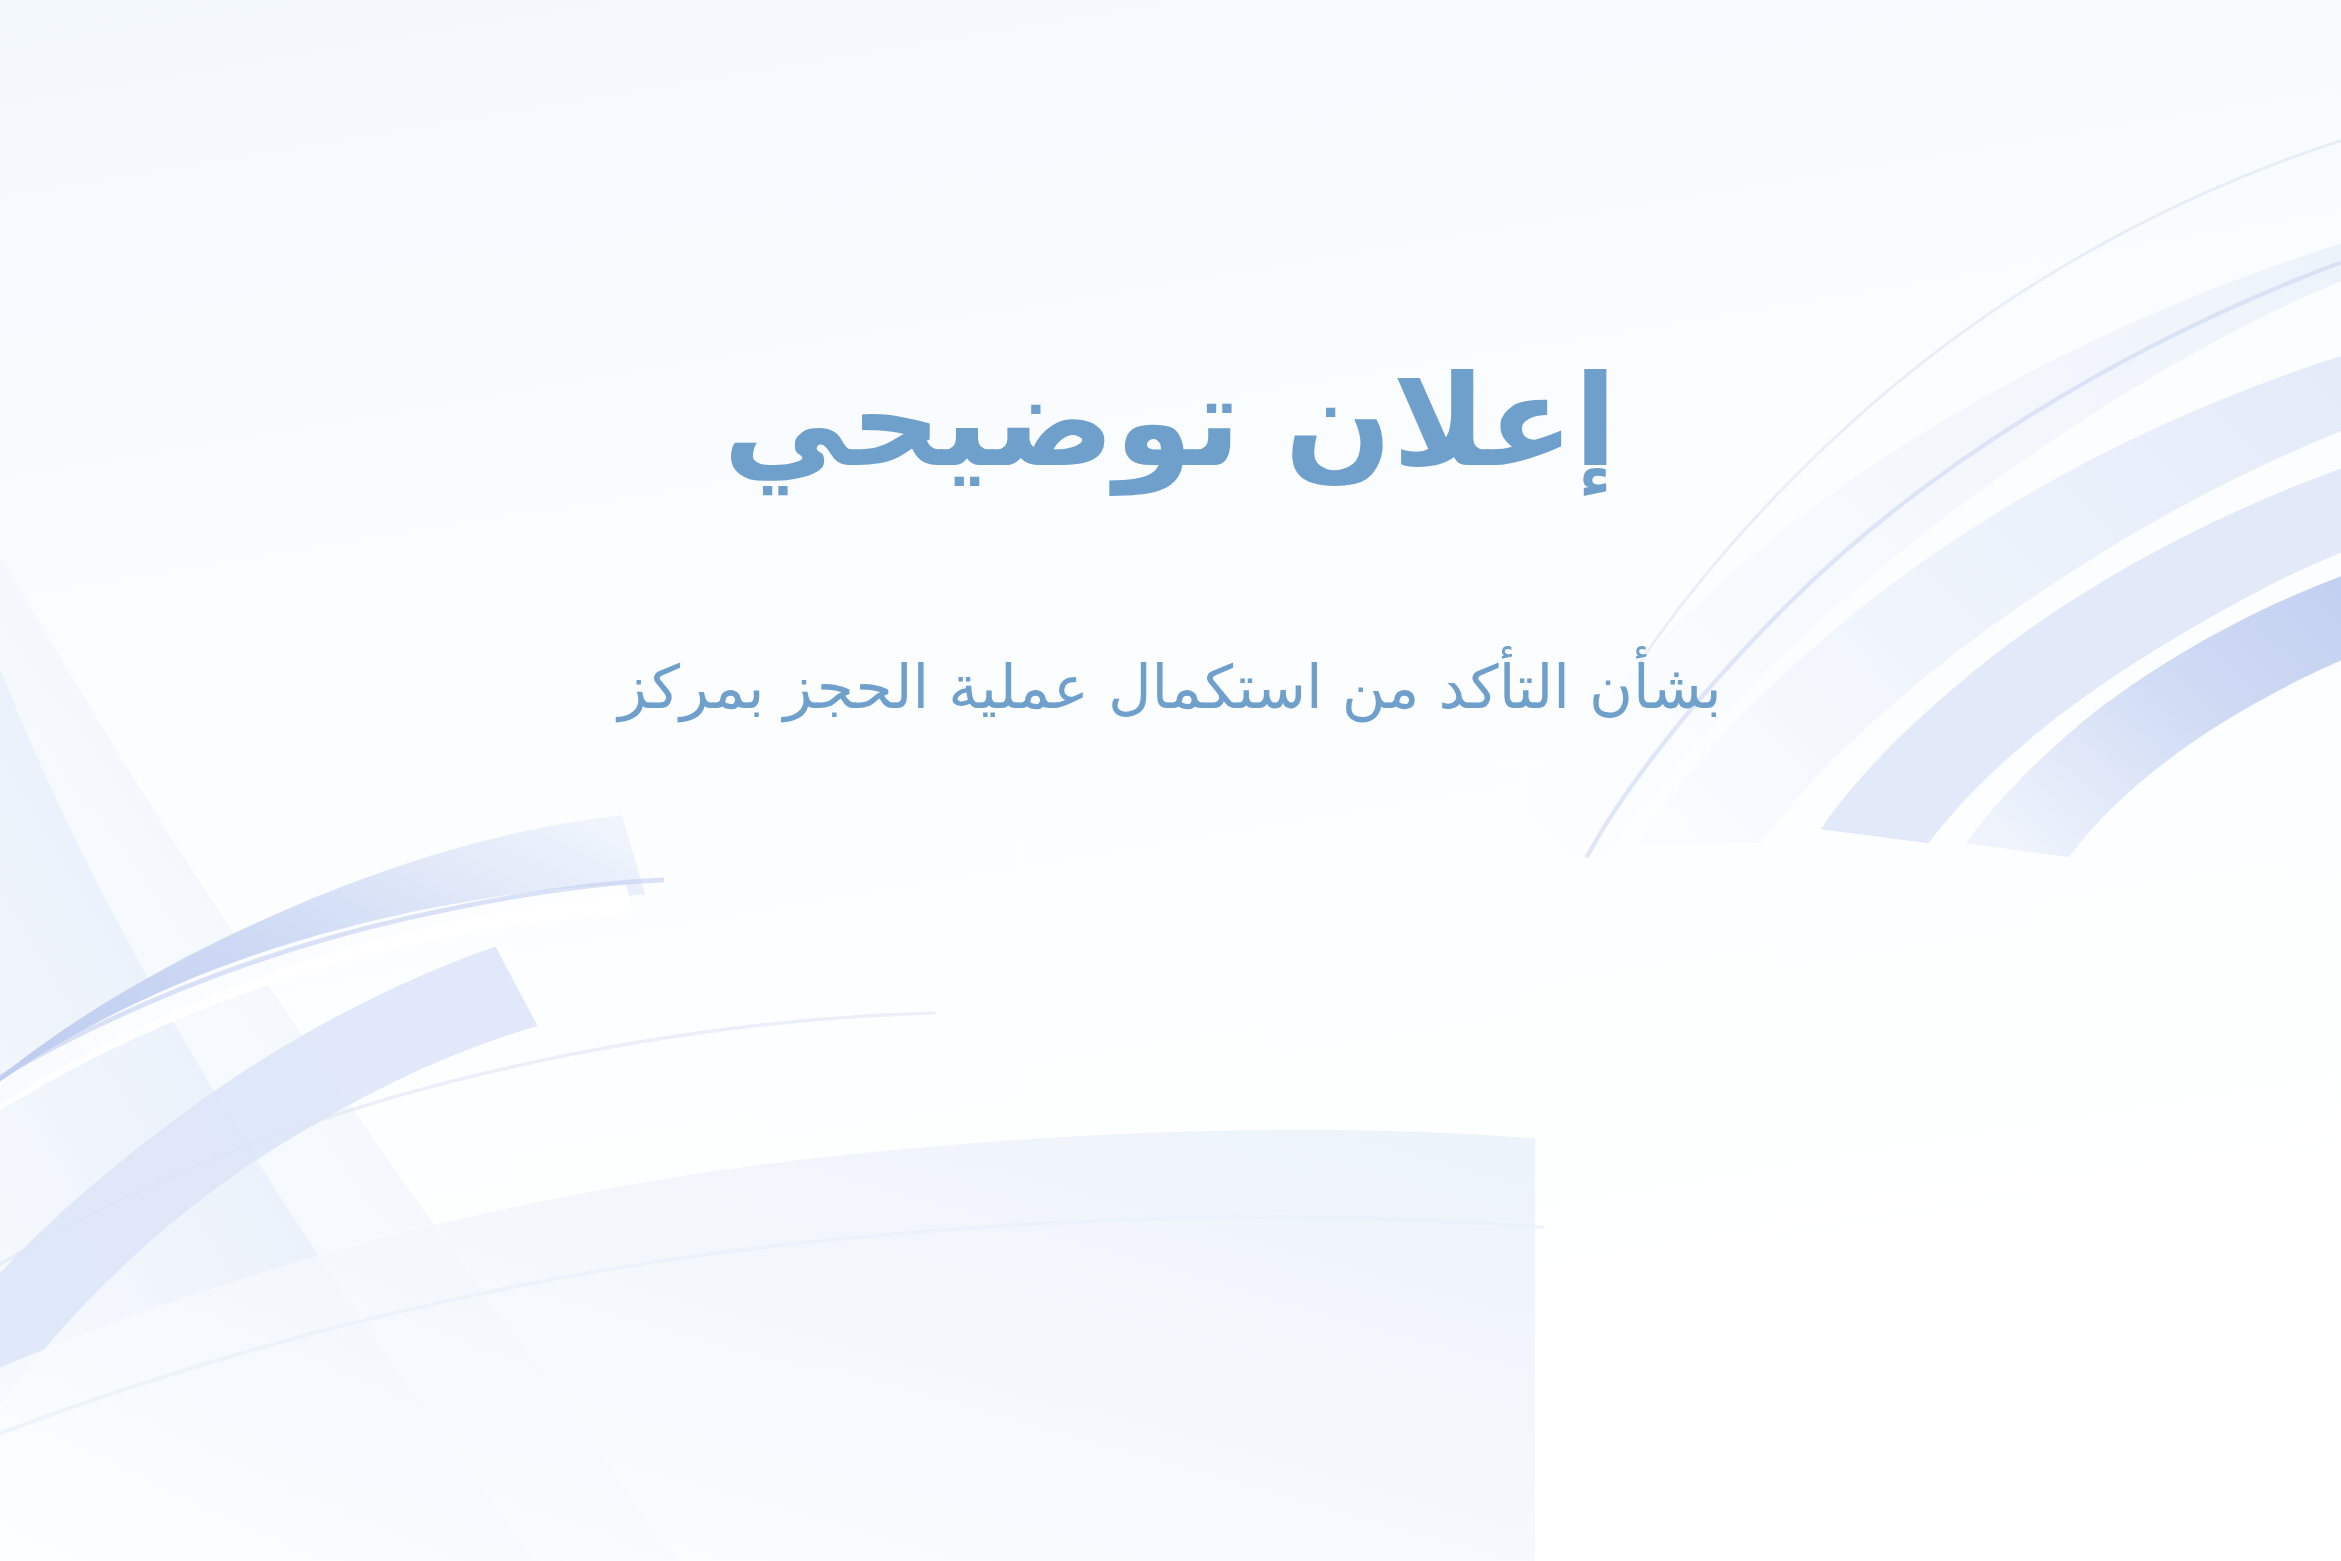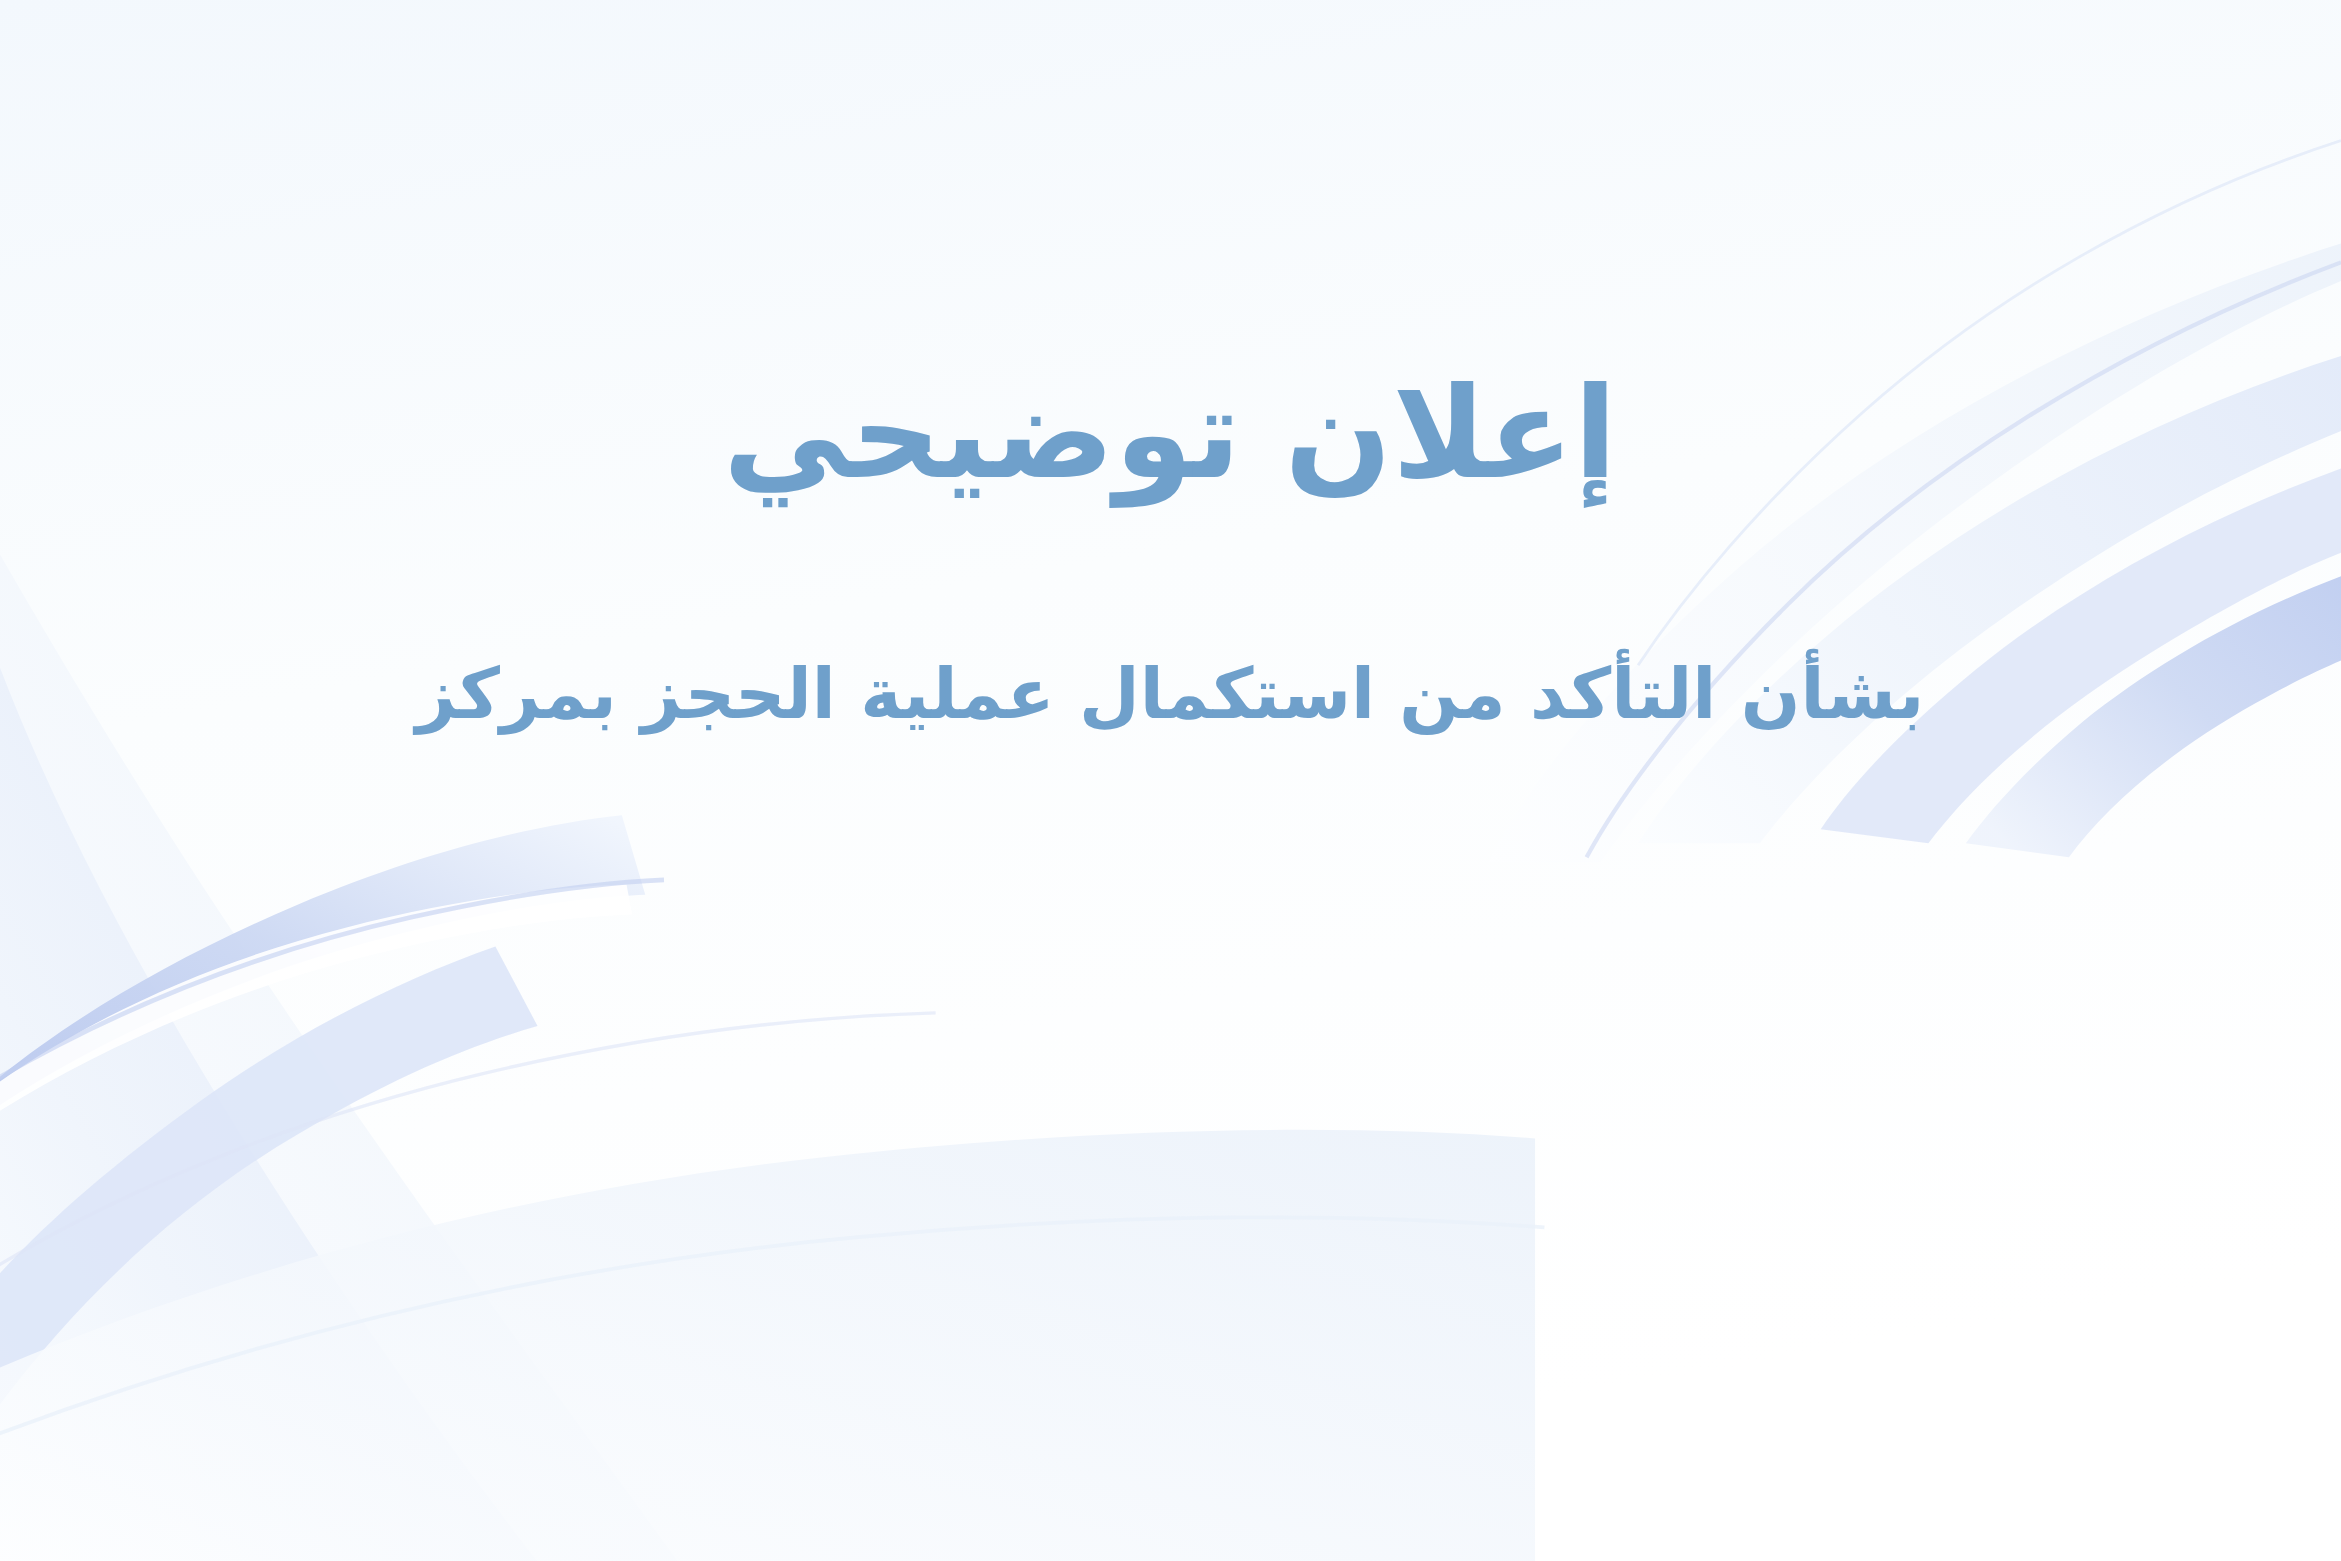--- a/index.html
+++ b/index.html
@@ -41,44 +41,44 @@
 
   .title-block {
     position: absolute;
     top: 356px;
     left: 0;
     right: 0;
     text-align: center;
   }
 
   .slide-title {
-    margin: 12px;
+    margin: 0;
     font-size: 126px;
     line-height: 1.05;
     font-weight: bold;
     color: #6fa0cb;
     letter-spacing: 0;
     direction: rtl;
     unicode-bidi: isolate;
     font-family: "DejaVu Sans", "Liberation Sans", sans-serif;
   }
 
   .body-block {
     position: absolute;
     top: 645px;
     left: 117px;
     right: 117px;
     text-align: center;
   }
 
   .slide-subtitle {
     margin: 0;
-    font-size: 70px;
+    font-size: 60px;
     line-height: 1.42;
-    font-weight: bold;
+    font-weight: normal;
     color: #6fa0cb;
     direction: rtl;
     unicode-bidi: isolate;
     font-family: "DejaVu Sans", "Liberation Sans", sans-serif;
   }
 </style>
 </head>
 <body>
 
 <div id="slide">

